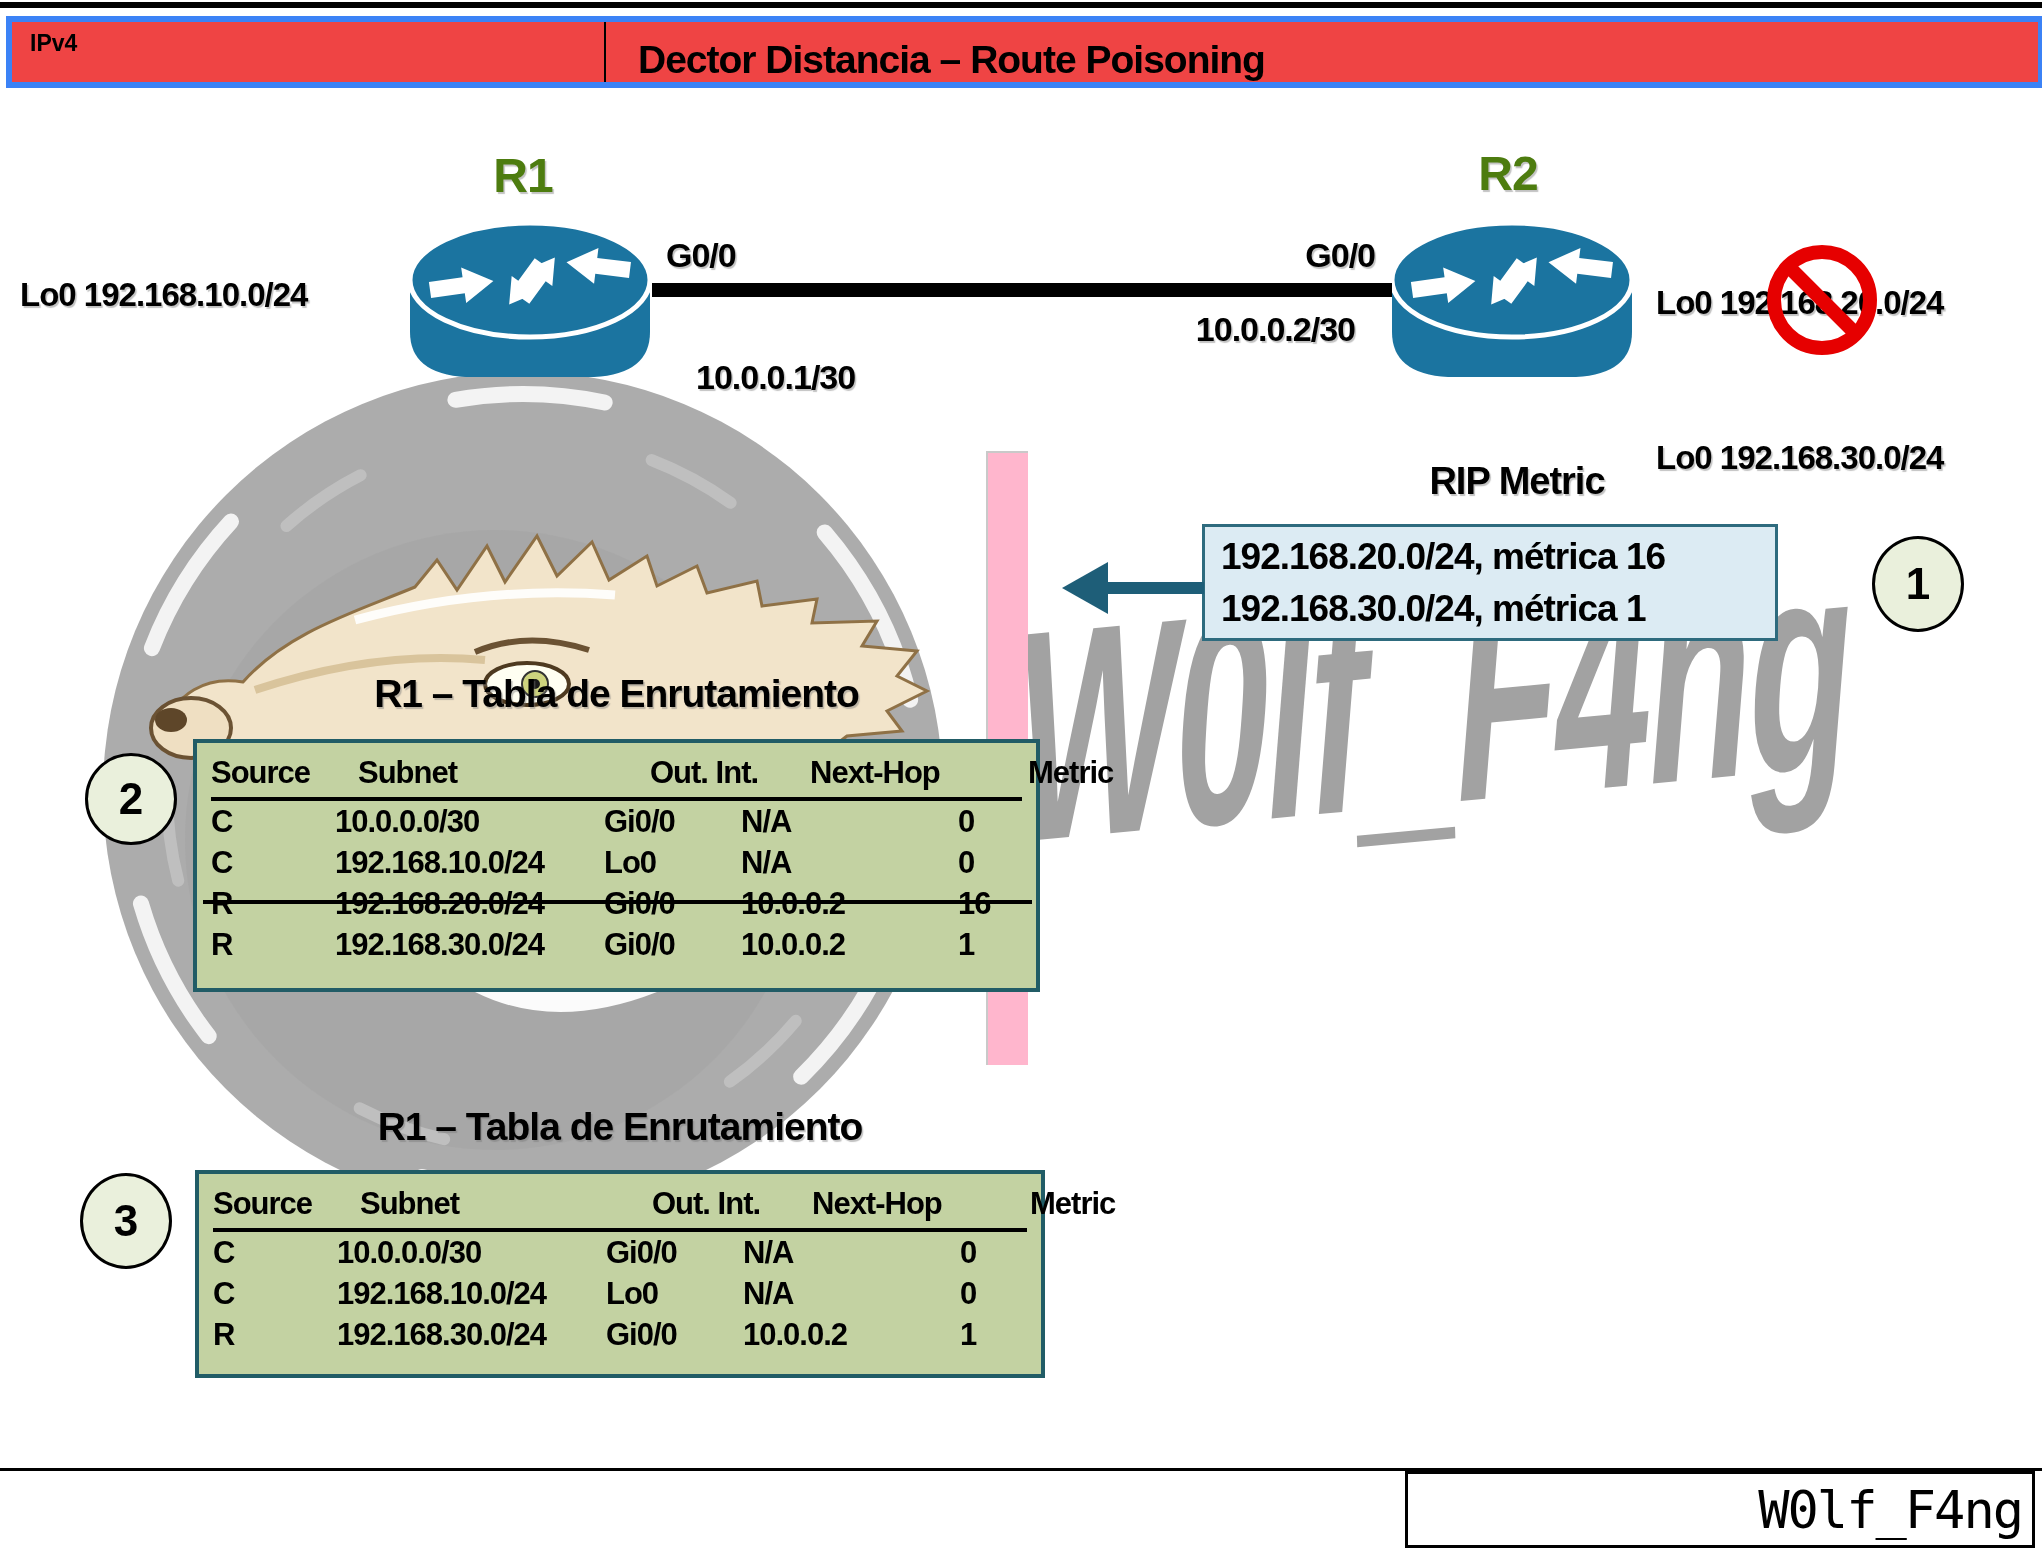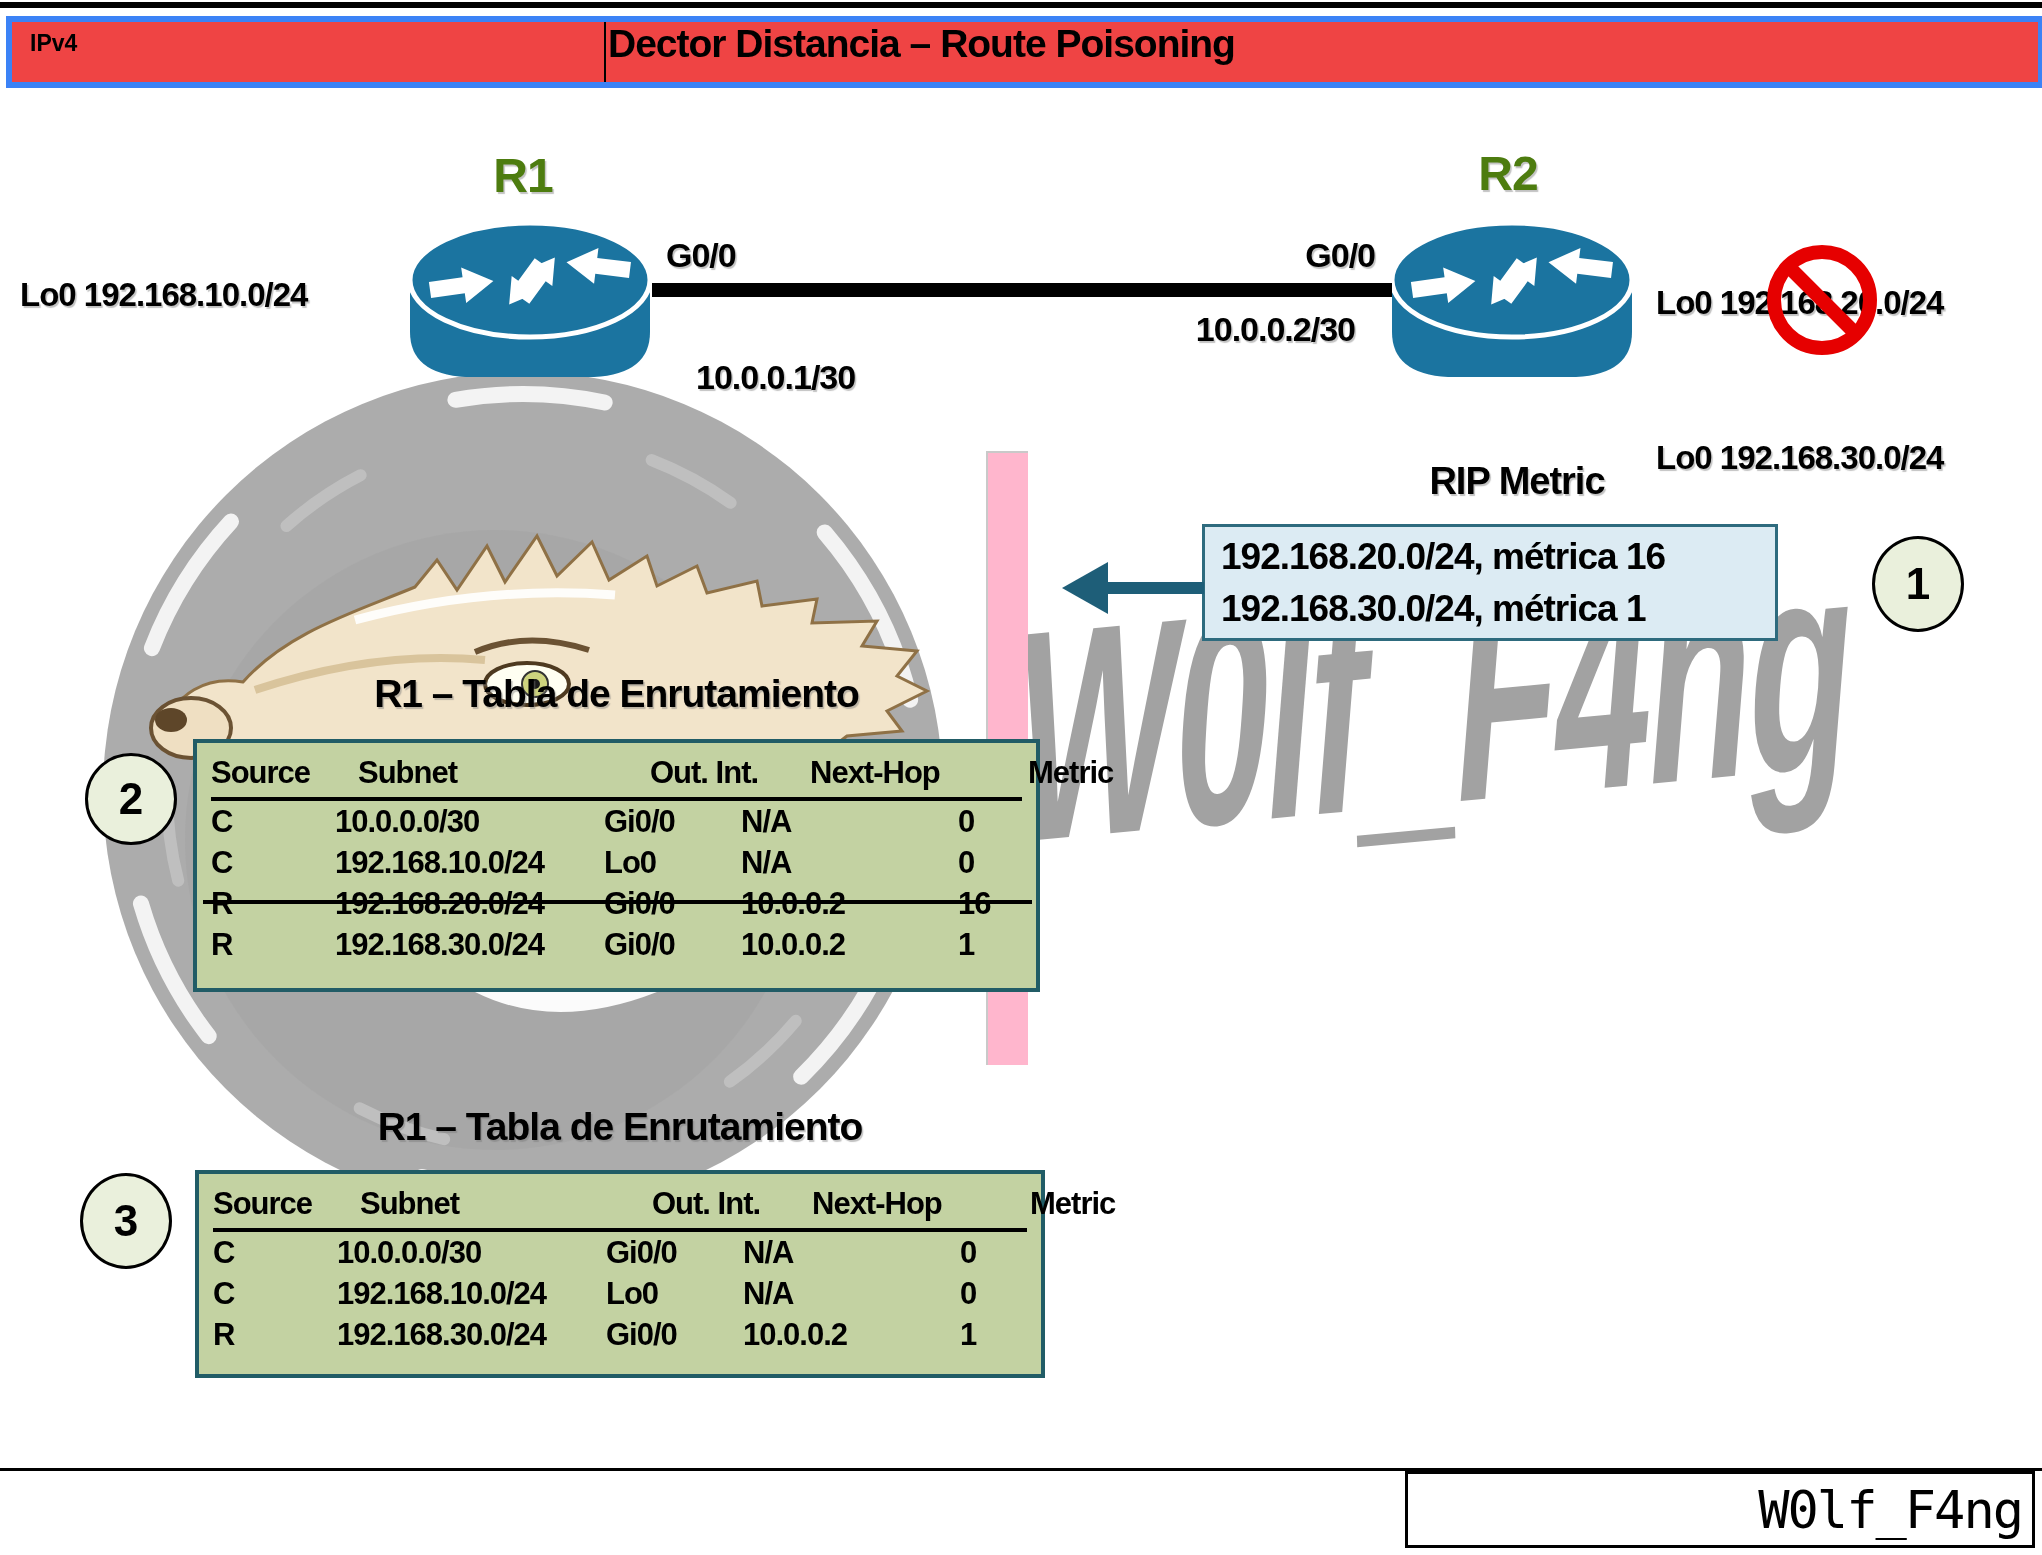--- a/index.html
+++ b/index.html
@@ -6,21 +6,21 @@
   body{font-family:"Liberation Sans", sans-serif;}
   .stage{position:relative;width:2042px;height:1555px;overflow:hidden;background:#ffffff;}
   .abs{position:absolute;}
   .shadow{text-shadow:1.5px 1.5px 1px rgba(120,120,120,0.45);}
 
   
   .top-rule{left:0;top:2px;width:2042px;height:6px;background:#000;}
   .header-box{left:6px;top:16px;width:2026px;height:60px;border:6px solid #3b82f6;background:#ef4444;display:flex;}
   .header-left{width:594px;border-right:2px solid #000;display:flex;align-items:flex-start;padding:8px 0 0 18px;box-sizing:border-box;}
   .header-tag{font-size:23px;font-weight:bold;color:#000;}
-  .header-right{flex:1;display:flex;align-items:flex-start;padding-left:2px;}
+  .header-right{flex:1;display:flex;align-items:flex-end;padding-left:32px;}
   .header-title{font-size:39px;font-weight:bold;color:#000;letter-spacing:-1px;}
 
   
   .router-label{font-size:48px;font-weight:bold;color:#4d7c0f;letter-spacing:-1px;}
   .link-line{left:652px;top:283px;width:740px;height:14px;background:#000;z-index:3;}
   .iface-label,.ip-label,.lo-label{font-size:34px;font-weight:bold;color:#000;letter-spacing:-1px;white-space:nowrap;}
   .lo-label{font-size:33px;}
 
   
   .pink-bar{left:986px;top:451px;width:40px;height:612px;background:#FFB6CD;border-top:2px solid #C9C9C9;border-left:2px solid #C9C9C9;z-index:2;}

